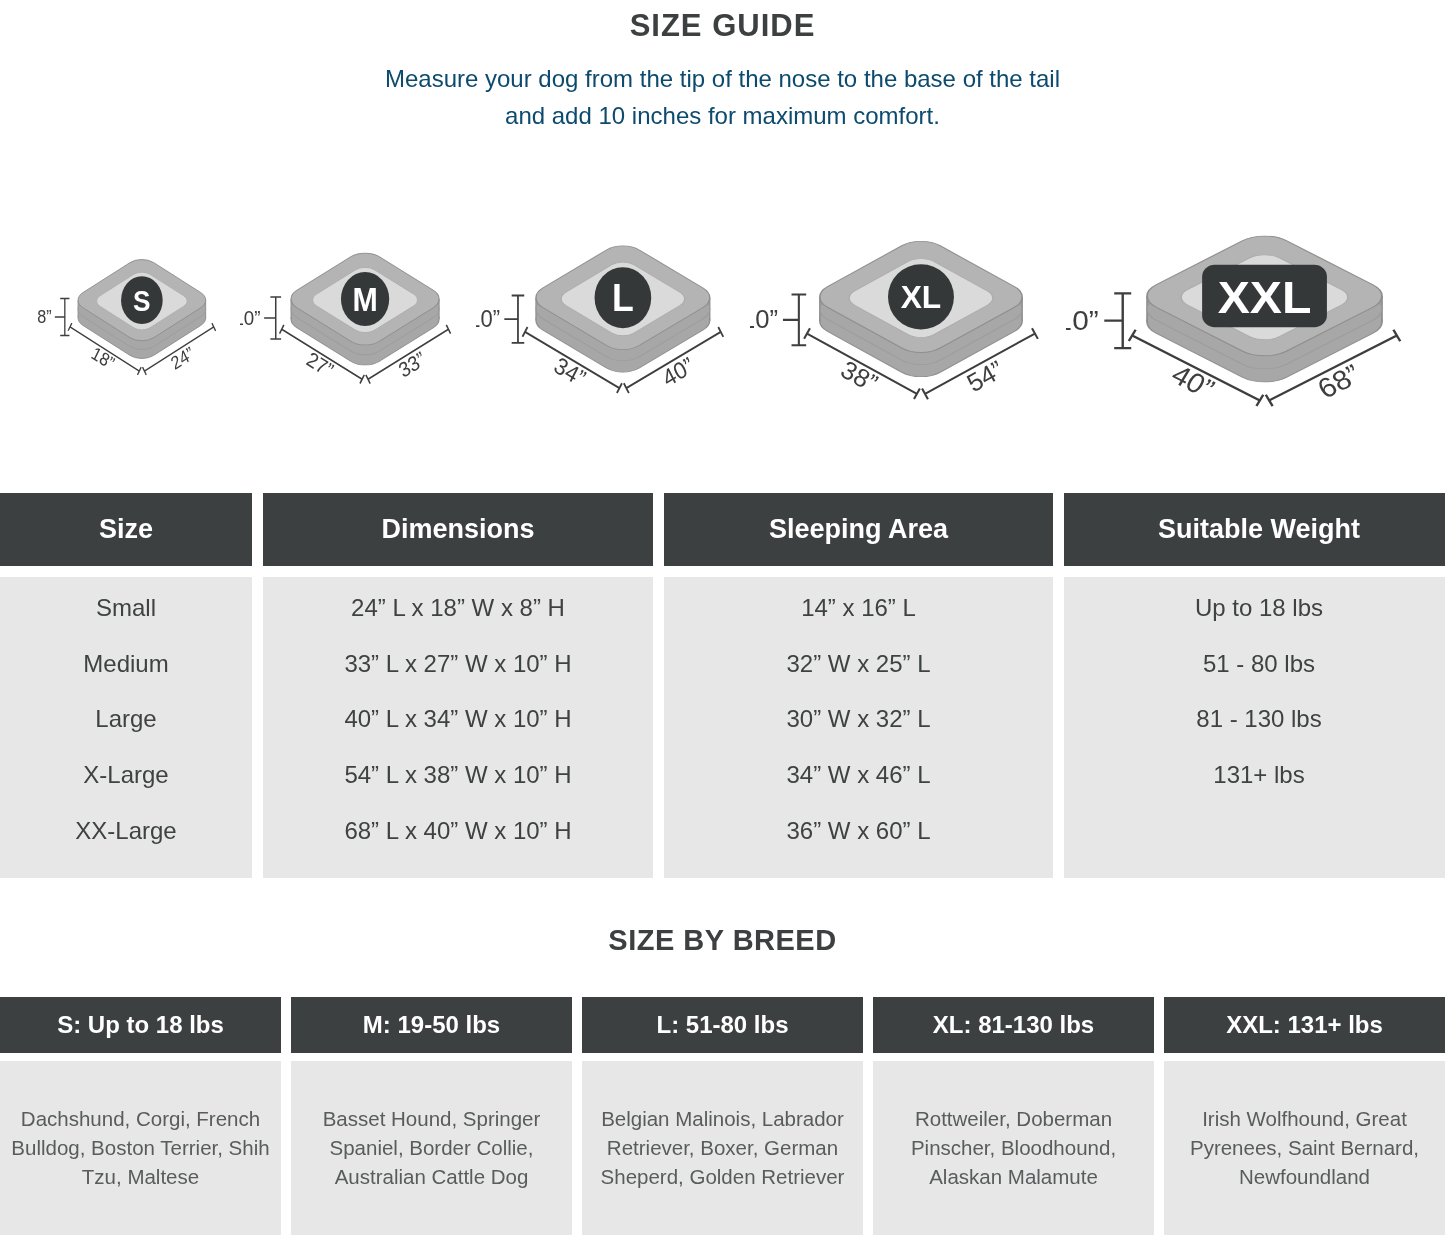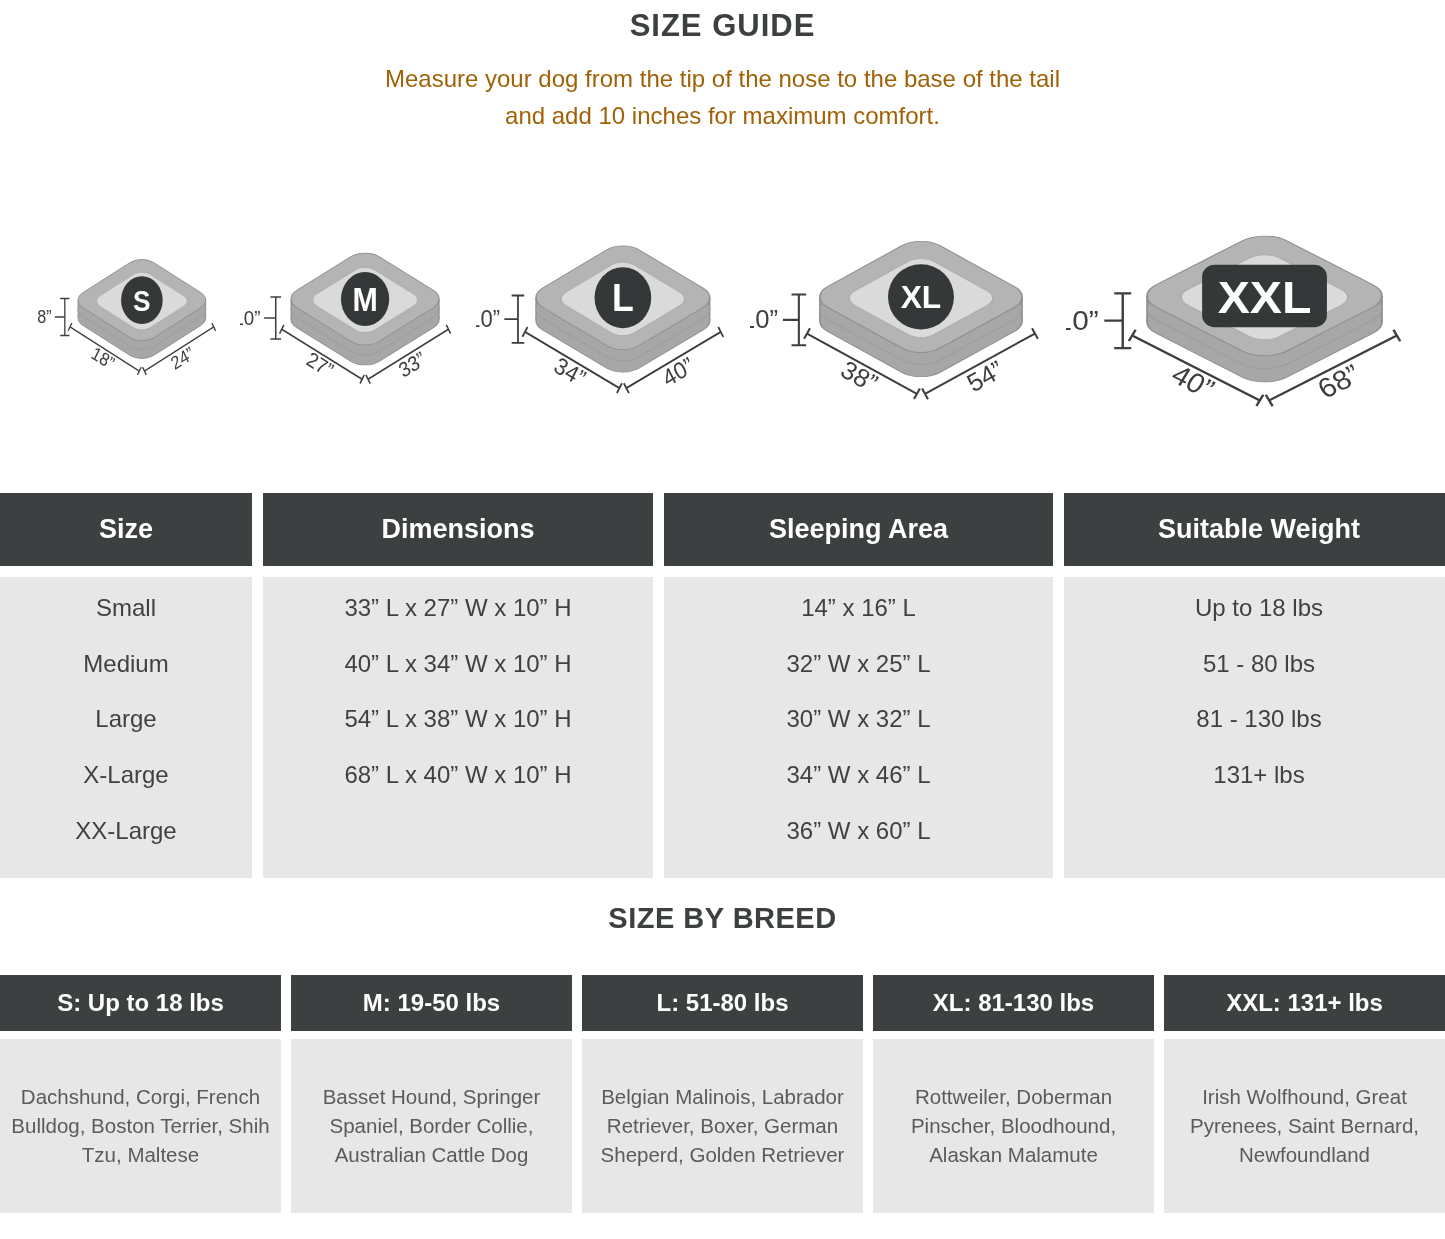--- a/index.html
+++ b/index.html
@@ -9,21 +9,21 @@
     color:#3d4040;
   }
   svg{font-family:inherit;}
 
   
   .header{text-align:center;padding-top:8px;}
   .page-title{
     font-size:31px;font-weight:bold;letter-spacing:1px;
     color:var(--dark,#3d4040);margin:0 0 16px 0;
   }
-  .subtitle{font-size:24px;line-height:37px;color:#a16207;}
+  .subtitle{font-size:24px;line-height:37px;color:#0c4a6e;}
 
   
   .beds-row{
     margin-top:35px;height:280px;
     display:flex;align-items:center;justify-content:center;gap:18px;
   }
   .bed{position:relative;flex:0 0 auto;}
   .bed[data-bed="0"]{width:188px;height:152px;}
   .bed[data-bed="1"]{width:218px;height:172px;}
   .bed[data-bed="2"]{width:256px;height:194px;}
@@ -47,21 +47,21 @@
     background:var(--cell,#e7e7e7);
     padding:3px 0 19px 0;
   }
   .t-row{
     height:55.8px;display:flex;align-items:center;justify-content:center;
     font-size:24px;color:#3f4242;
   }
 
   
   .breed-title{
-    margin:24px 0 0 0;text-align:center;
+    margin:46px 0 0 0;text-align:center;
     font-size:29px;font-weight:bold;letter-spacing:0.5px;
     color:var(--dark,#3d4040);
   }
   .breed-grid{
     margin-top:40px;
     display:grid;grid-template-columns:repeat(5,1fr);
     column-gap:10px;row-gap:8px;
   }
   .b-head{
     background:var(--dark,#3d4040);color:#ffffff;
@@ -206,20 +206,21 @@
   <div class="t-head">Suitable Weight</div>
 
   <div class="t-body">
     <div class="t-row">Small</div>
     <div class="t-row">Medium</div>
     <div class="t-row">Large</div>
     <div class="t-row">X-Large</div>
     <div class="t-row">XX-Large</div>
   </div>
   <div class="t-body">
+    <div class="t-row">24” L x 18” W x 8” H</div>
     <div class="t-row">33” L x 27” W x 10” H</div>
     <div class="t-row">40” L x 34” W x 10” H</div>
     <div class="t-row">54” L x 38” W x 10” H</div>
     <div class="t-row">68” L x 40” W x 10” H</div>
   </div>
   <div class="t-body">
     <div class="t-row">14” x 16” L</div>
     <div class="t-row">32” W x 25” L</div>
     <div class="t-row">30” W x 32” L</div>
     <div class="t-row">34” W x 46” L</div>

